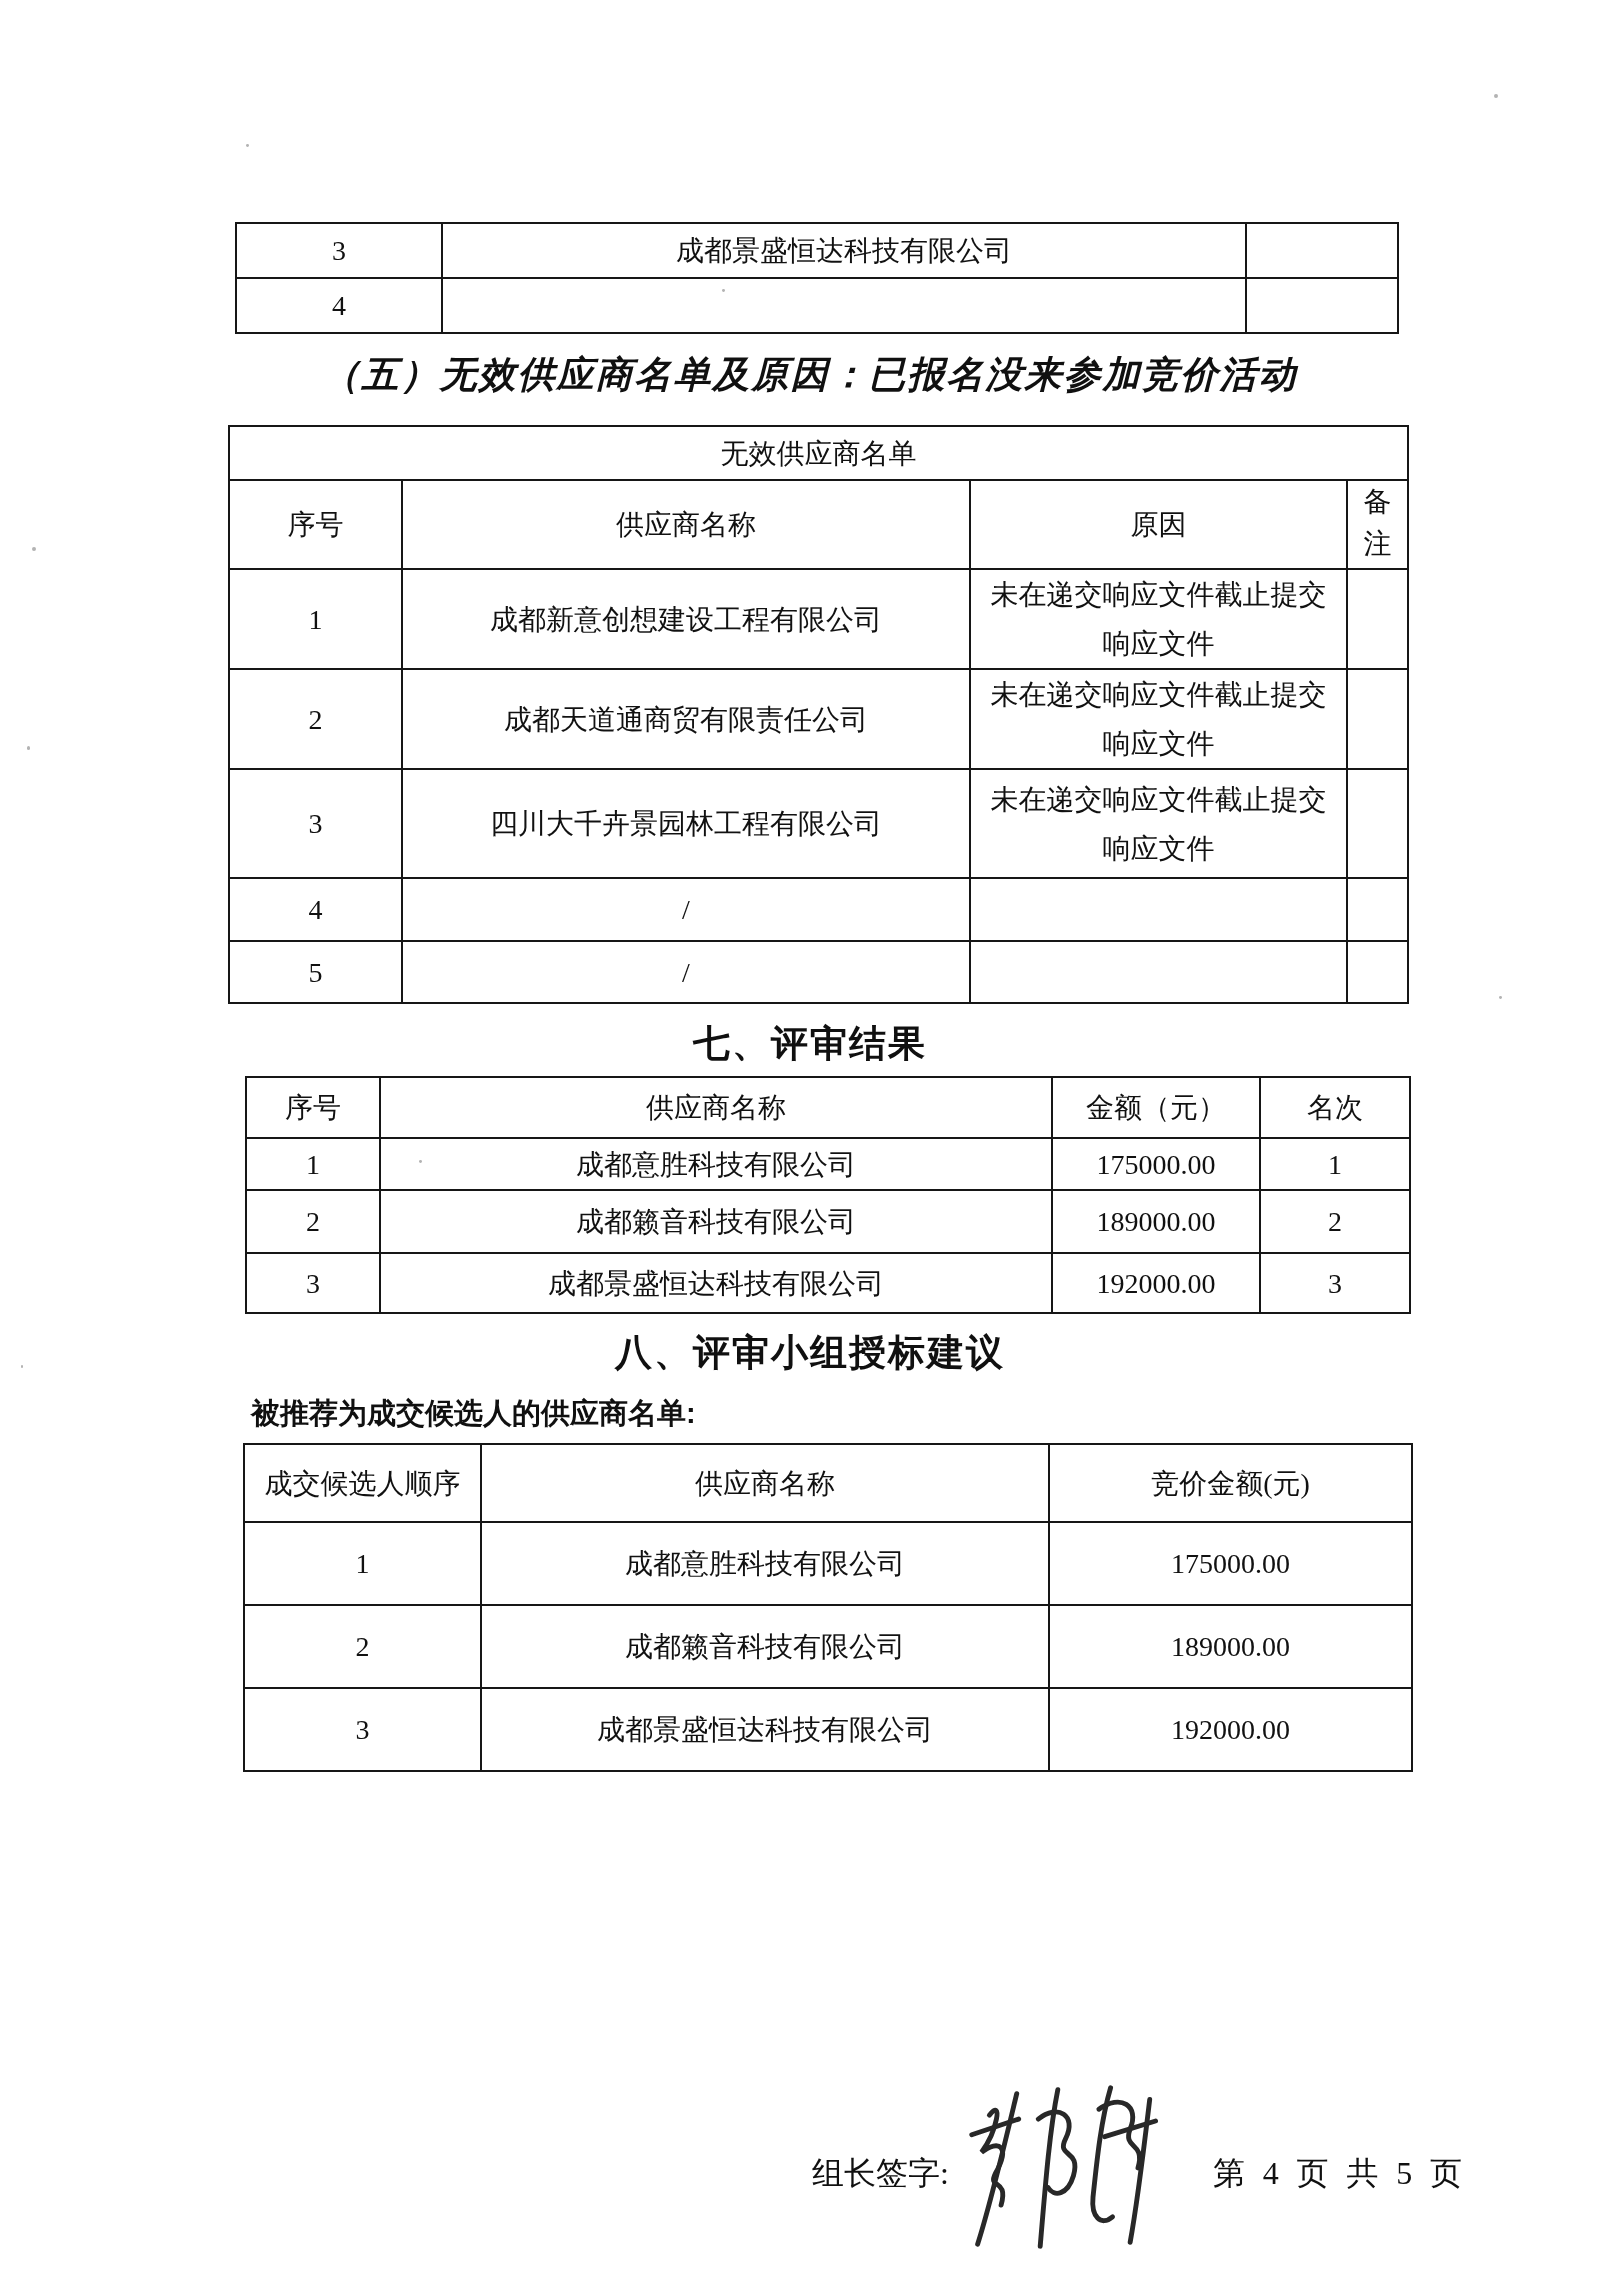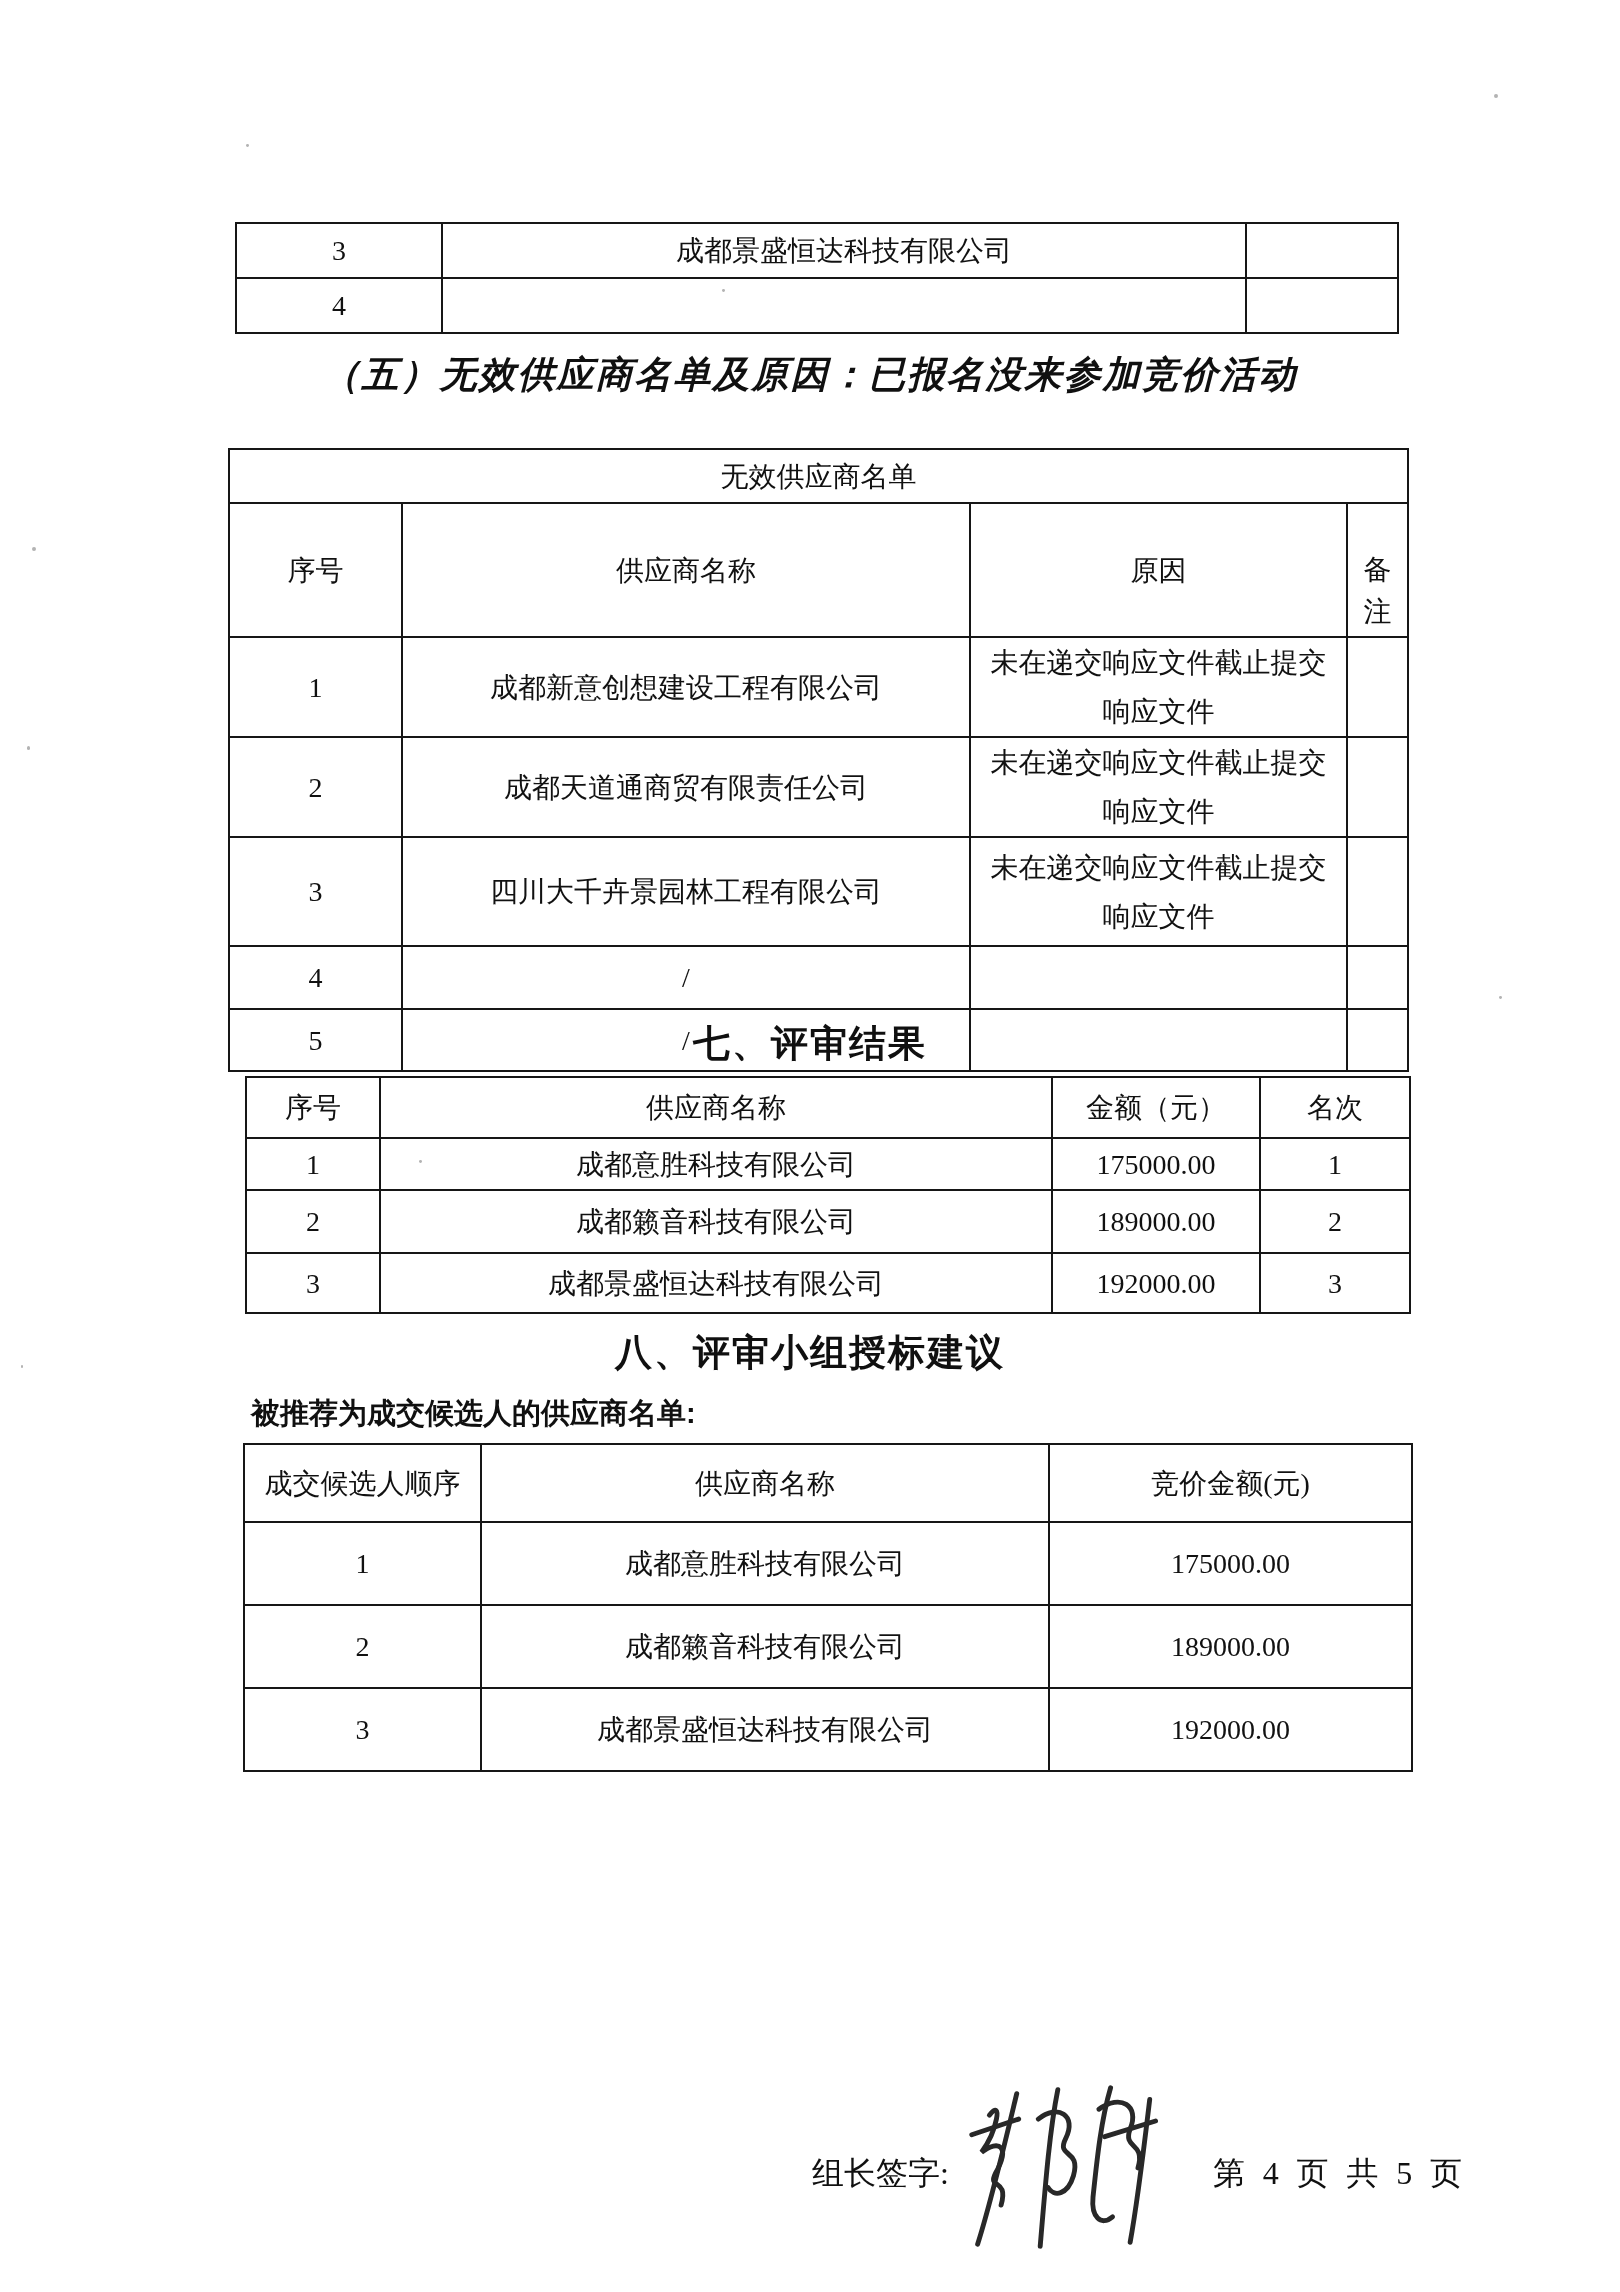--- a/index.html
+++ b/index.html
@@ -43,21 +43,20 @@
     font-size:29px;
     color:#101010;
     white-space:nowrap;
   }
   .vert{
     display:inline-block;
     width:31px;
     word-break:break-all;
     line-height:1.5;
     font-size:28px;
-    margin-top:45px;
   }
   .footer-label,.page-num{
     position:absolute;
     font-size:32px;
     color:#101010;
     white-space:nowrap;
   }
   .page-num{letter-spacing:4.9px;}
   .sig{
     position:absolute;
@@ -90,21 +89,21 @@
     <tr style="height:55px;">
       <td>4</td>
       <td></td>
       <td></td>
     </tr>
   </tbody>
     </table>
 
   <div class="sec-heading" style="top:350px;font-style:italic;">（五）无效供应商名单及原因：已报名没来参加竞价活动</div>
 
-  <table class="tbl" style="left:228px;top:448px;width:1180px;">
+  <table class="tbl" style="left:228px;top:425px;width:1180px;">
     <colgroup>
         <col style="width:173px">
         <col style="width:568px">
         <col style="width:377px">
         <col style="width:61px">
       </colgroup>
     <tbody>
         <tr style="height:54px;">
       <td colspan="4">无效供应商名单</td>
     </tr>

